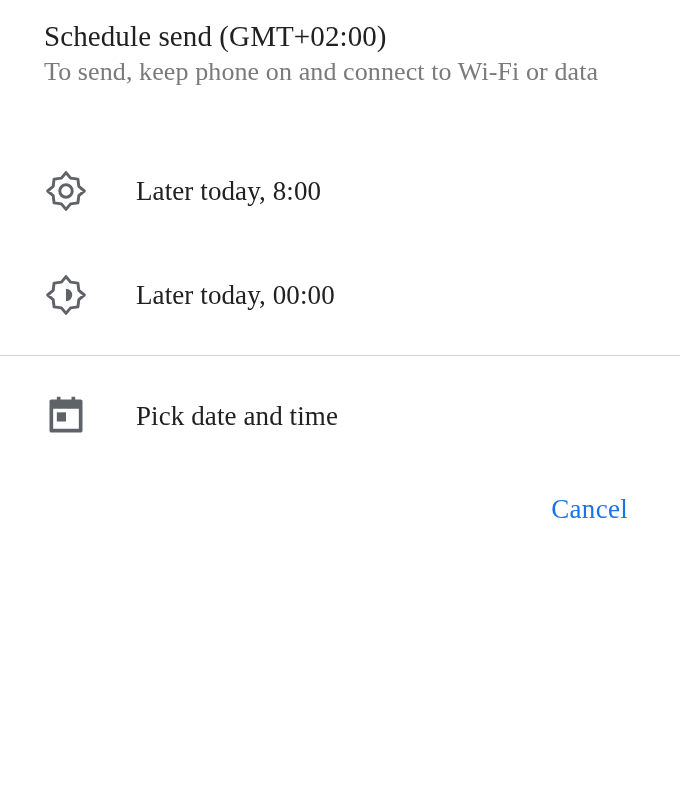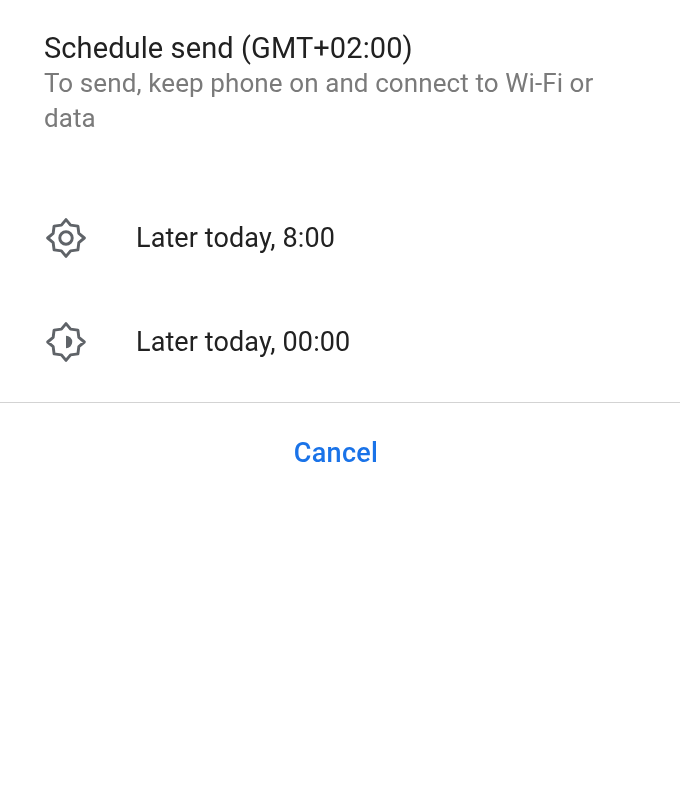--- a/index.html
+++ b/index.html
@@ -8,21 +8,22 @@
       box-sizing: border-box;
     }
     body {
       font-family: Roboto, "Helvetica Neue", Arial, sans-serif;
       background: #ffffff;
       width: 680px;
       height: 790px;
       overflow: hidden;
     }
     .dialog {
-      padding-top: 30px;
+      padding-top: 18px;
+      font-family: Liberation Serif, serif;
     }
     .header {
       padding: 0 44px 18px 44px;
     }
     .title {
       font-size: 29px;
       font-weight: 400;
       color: #212121;
       letter-spacing: 0.1px;
       line-height: 1.25;
@@ -64,21 +65,21 @@
       letter-spacing: 0.1px;
     }
     .divider {
       height: 1px;
       background: #d3d3d3;
       margin: 8px 0 8px 0;
       width: 100%;
     }
     .footer {
       display: flex;
-      justify-content: center;
+      justify-content: flex-end;
       padding: 26px 52px 0 44px;
     }
     .cancel-btn {
       background: none;
       border: none;
       font-size: 27px;
       font-weight: 500;
       color: #1a73e8;
       cursor: pointer;
       font-family: inherit;
@@ -113,20 +114,29 @@
           <path d="M12 2 L14.5 5 L18.5 5.5 L19 9.5 L22 12 L19 14.5 L18.5 18.5 L14.5 19 L12 22 L9.5 19 L5.5 18.5 L5 14.5 L2 12 L5 9.5 L5.5 5.5 L9.5 5 Z"></path>
           <path d="M12 8.6 A3.4 3.4 0 0 1 12 15.4 Z" fill="currentColor" stroke="none"></path>
         </svg>
       </span>
       <span class="option-label">Later today, 00:00</span>
     </div>
 
 
     <div class="divider"></div>
 
+    <div class="option">
+      <span class="option-icon">
+        <svg viewBox="0 0 24 24" fill="currentColor">
+          <path d="M17 3 L17 1.5 L15 1.5 L15 3 L9 3 L9 1.5 L7 1.5 L7 3 L4 3 C3.45 3 3 3.45 3 4 L3 20 C3 20.55 3.45 21 4 21 L20 21 C20.55 21 21 20.55 21 20 L21 4 C21 3.45 20.55 3 20 3 L17 3 Z M19 19 L5 19 L5 8 L19 8 L19 19 Z"></path>
+          <rect x="7" y="10" width="5" height="5"></rect>
+        </svg>
+      </span>
+      <span class="option-label">Pick date and time</span>
+    </div>
 
   </div>
 
   <div class="footer">
     <button class="cancel-btn">Cancel</button>
   </div>
 
 </div>
 
 </body></html>

